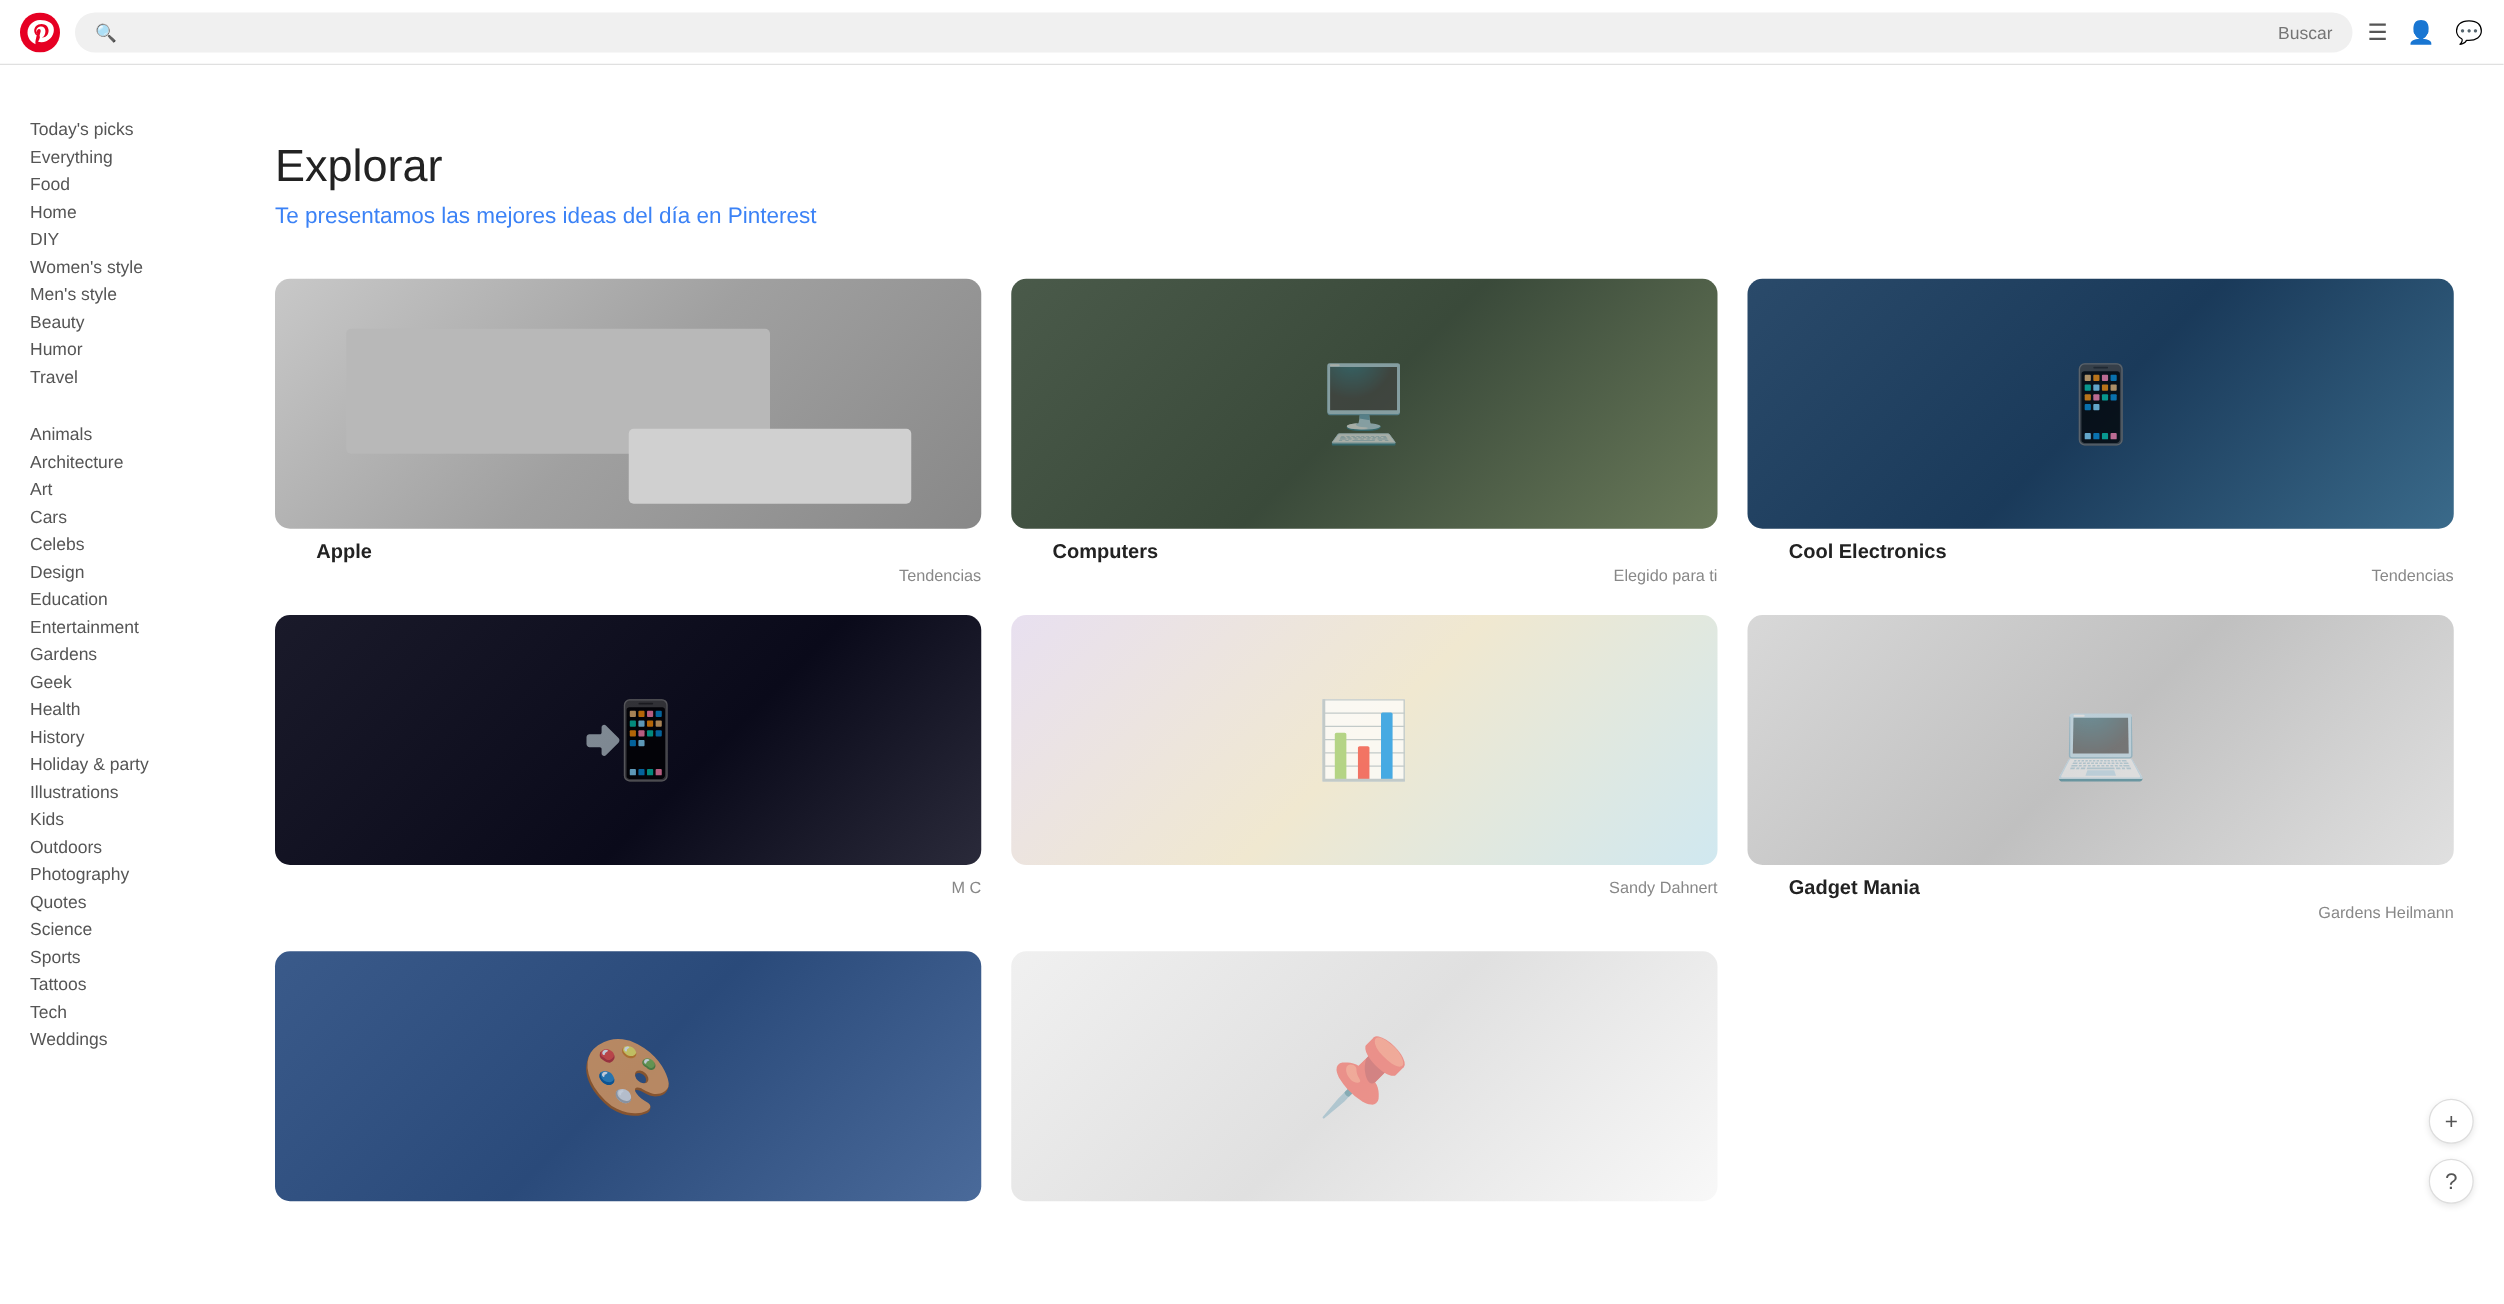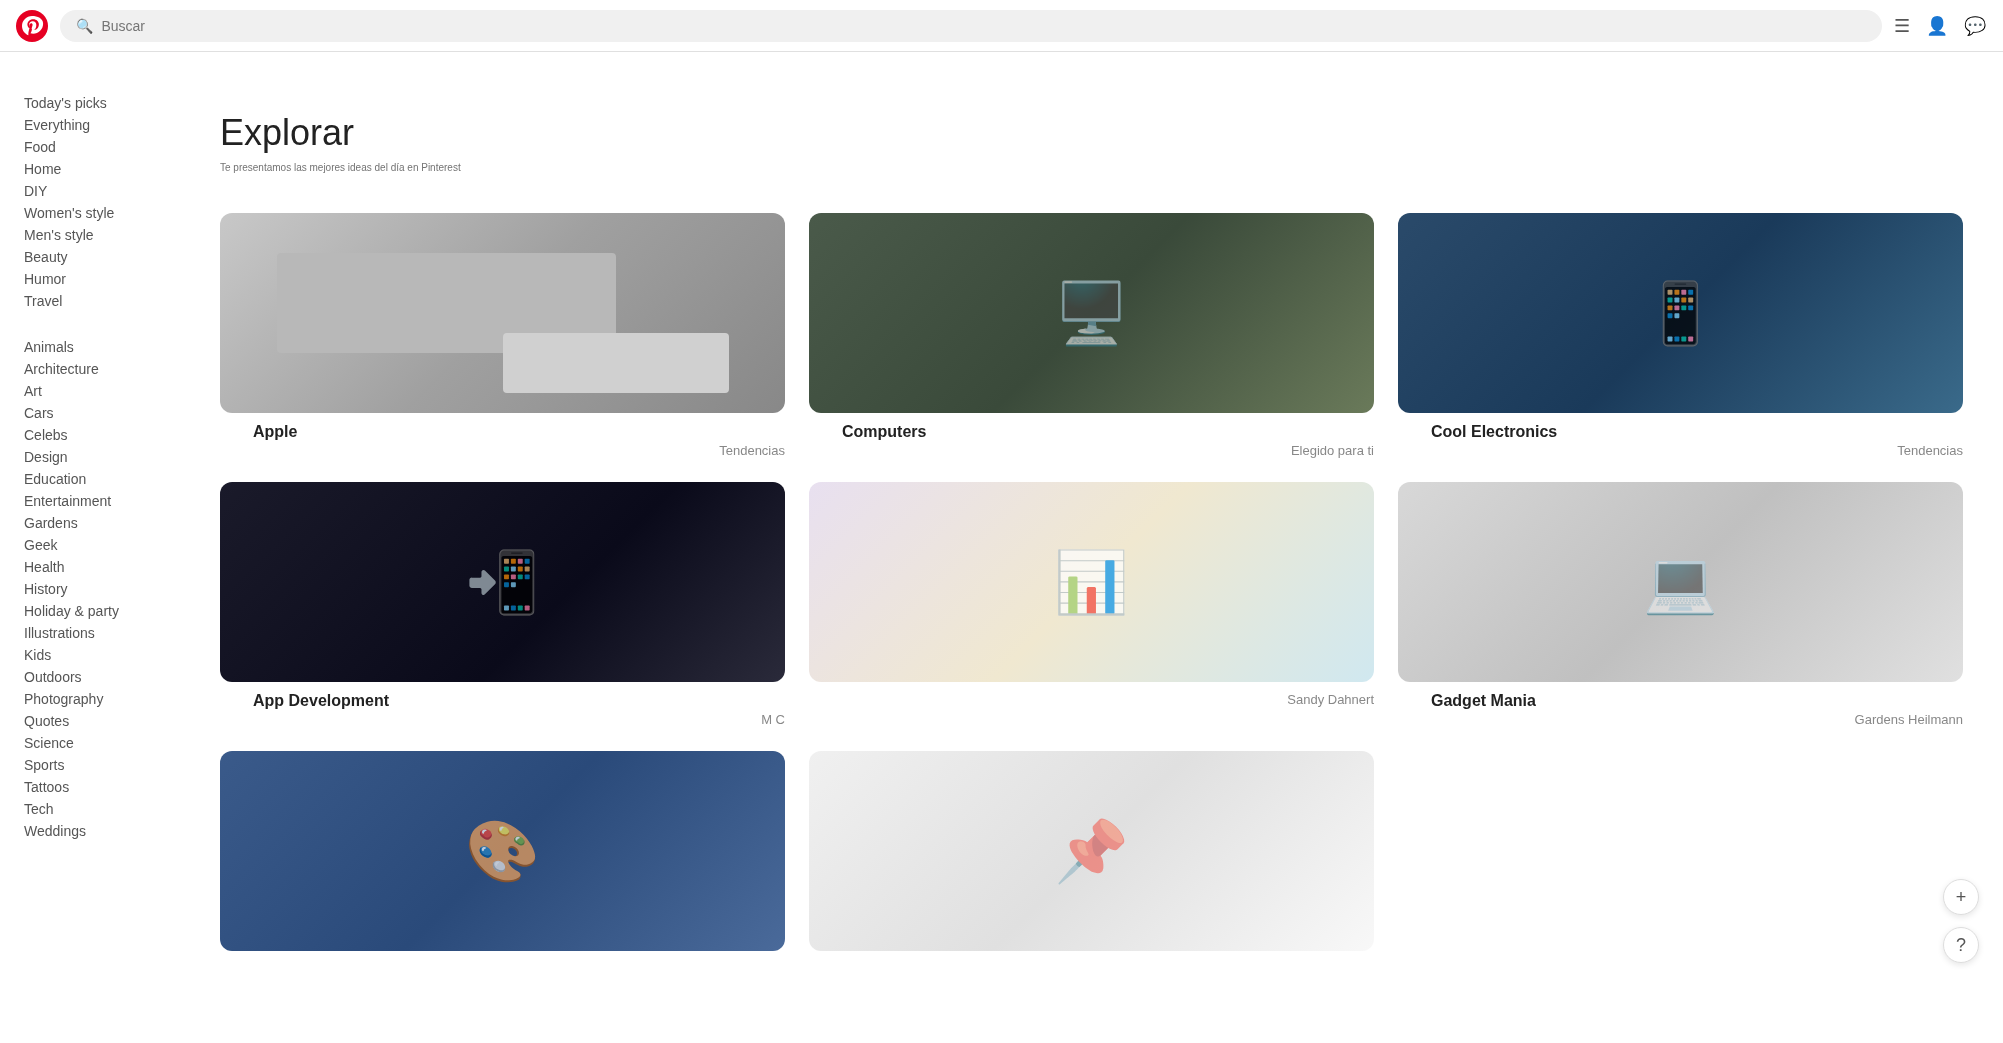--- a/index.html
+++ b/index.html
@@ -32,20 +32,21 @@
       padding: 8px 16px;
       gap: 8px;
     }
     .search-bar input {
       border: none;
       background: transparent;
       outline: none;
       font-size: 14px;
       color: #555;
       width: 100%;
+      text-align: right;
     }
     .header-icons {
       display: flex;
       align-items: center;
       gap: 16px;
       flex-shrink: 0;
     }
     .header-icon {
       font-size: 18px;
       color: #555;
@@ -81,22 +82,22 @@
       flex: 1;
       padding: 60px 40px 40px 20px;
     }
     .page-title {
       font-size: 36px;
       font-weight: normal;
       color: #222;
       margin-bottom: 8px;
     }
     .page-subtitle {
-      font-size: 10px;
-      color: #737373;
+      font-size: 18px;
+      color: #3b82f6;
       margin-bottom: 40px;
     }
 
     
     .boards-grid {
       display: grid;
       grid-template-columns: repeat(3, 1fr);
       gap: 24px;
     }
     .board-card {
@@ -349,21 +350,20 @@
           <div class="board-title">Computers</div>
           <div class="board-subtitle">Elegido para ti</div>
         </div>
         <div class="board-card">
           <div class="board-image img-cool-electronics"></div>
           <div class="board-title">Cool Electronics</div>
           <div class="board-subtitle">Tendencias</div>
         </div>
         <div class="board-card">
           <div class="board-image img-app-dev"></div>
-          <div class="board-title">App Development</div>
           <div class="board-subtitle">M C</div>
         </div>
         <div class="board-card">
           <div class="board-image img-digital"></div>
           <div class="board-subtitle">Sandy Dahnert</div>
         </div>
         <div class="board-card">
           <div class="board-image img-gadget"></div>
           <div class="board-title">Gadget Mania</div>
           <div class="board-subtitle">Gardens Heilmann</div>

